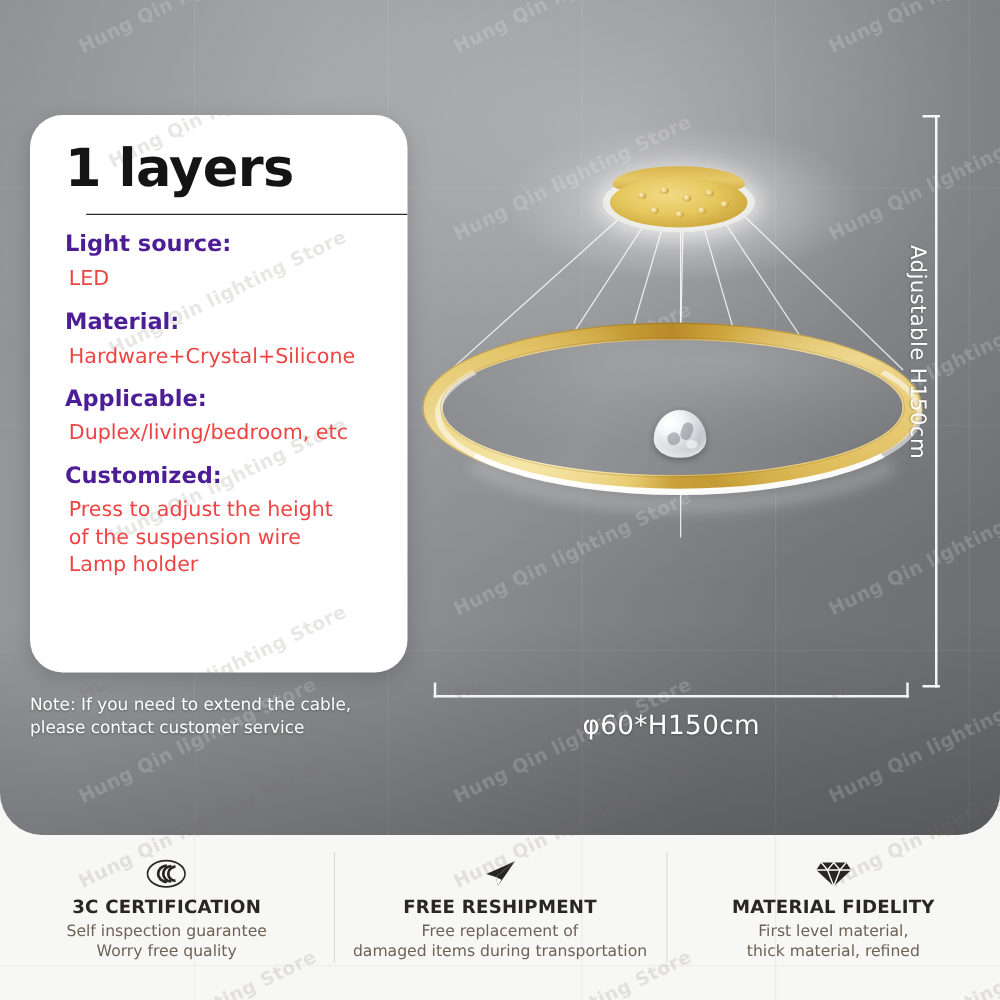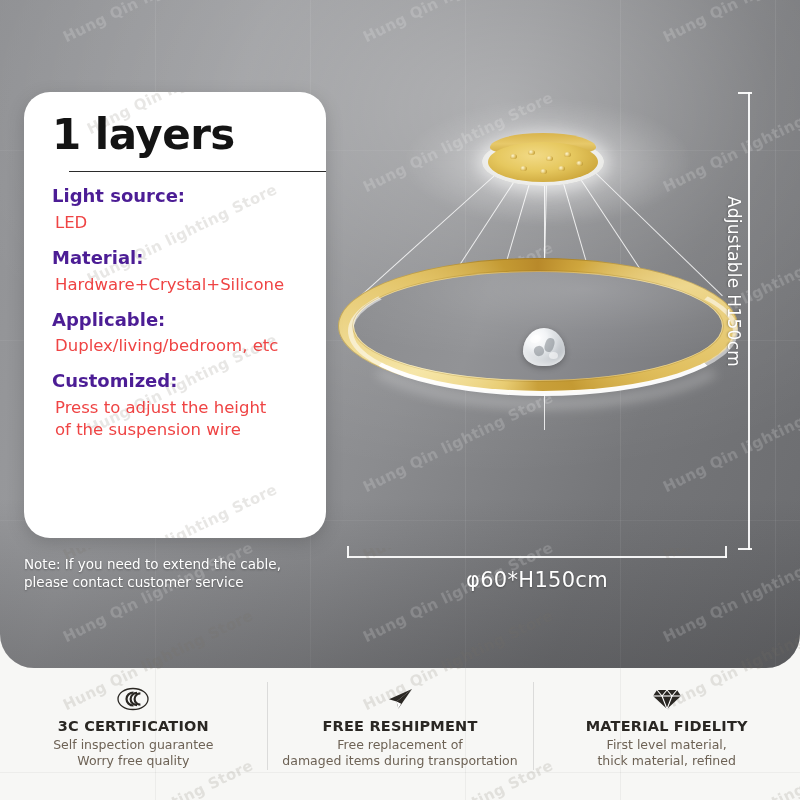--- a/index.html
+++ b/index.html
@@ -527,20 +527,21 @@
         <div class="spec-block">
           <div class="spec-label">Applicable:</div>
           <div class="spec-value">Duplex/living/bedroom, etc</div>
         </div>
 
         <div class="spec-block">
           <div class="spec-label">Customized:</div>
           <div class="spec-value">
             <span class="vline">Press to adjust the height</span>
             <span class="vline">of the suspension wire</span>
+            <span class="vline">Lamp holder</span>
           </div>
         </div>
       </div>
     </div>
 
     <div id="note-text">
       <span>Note: If you need to extend the cable,</span>
       <span>please contact customer service</span>
     </div>
   </div>

